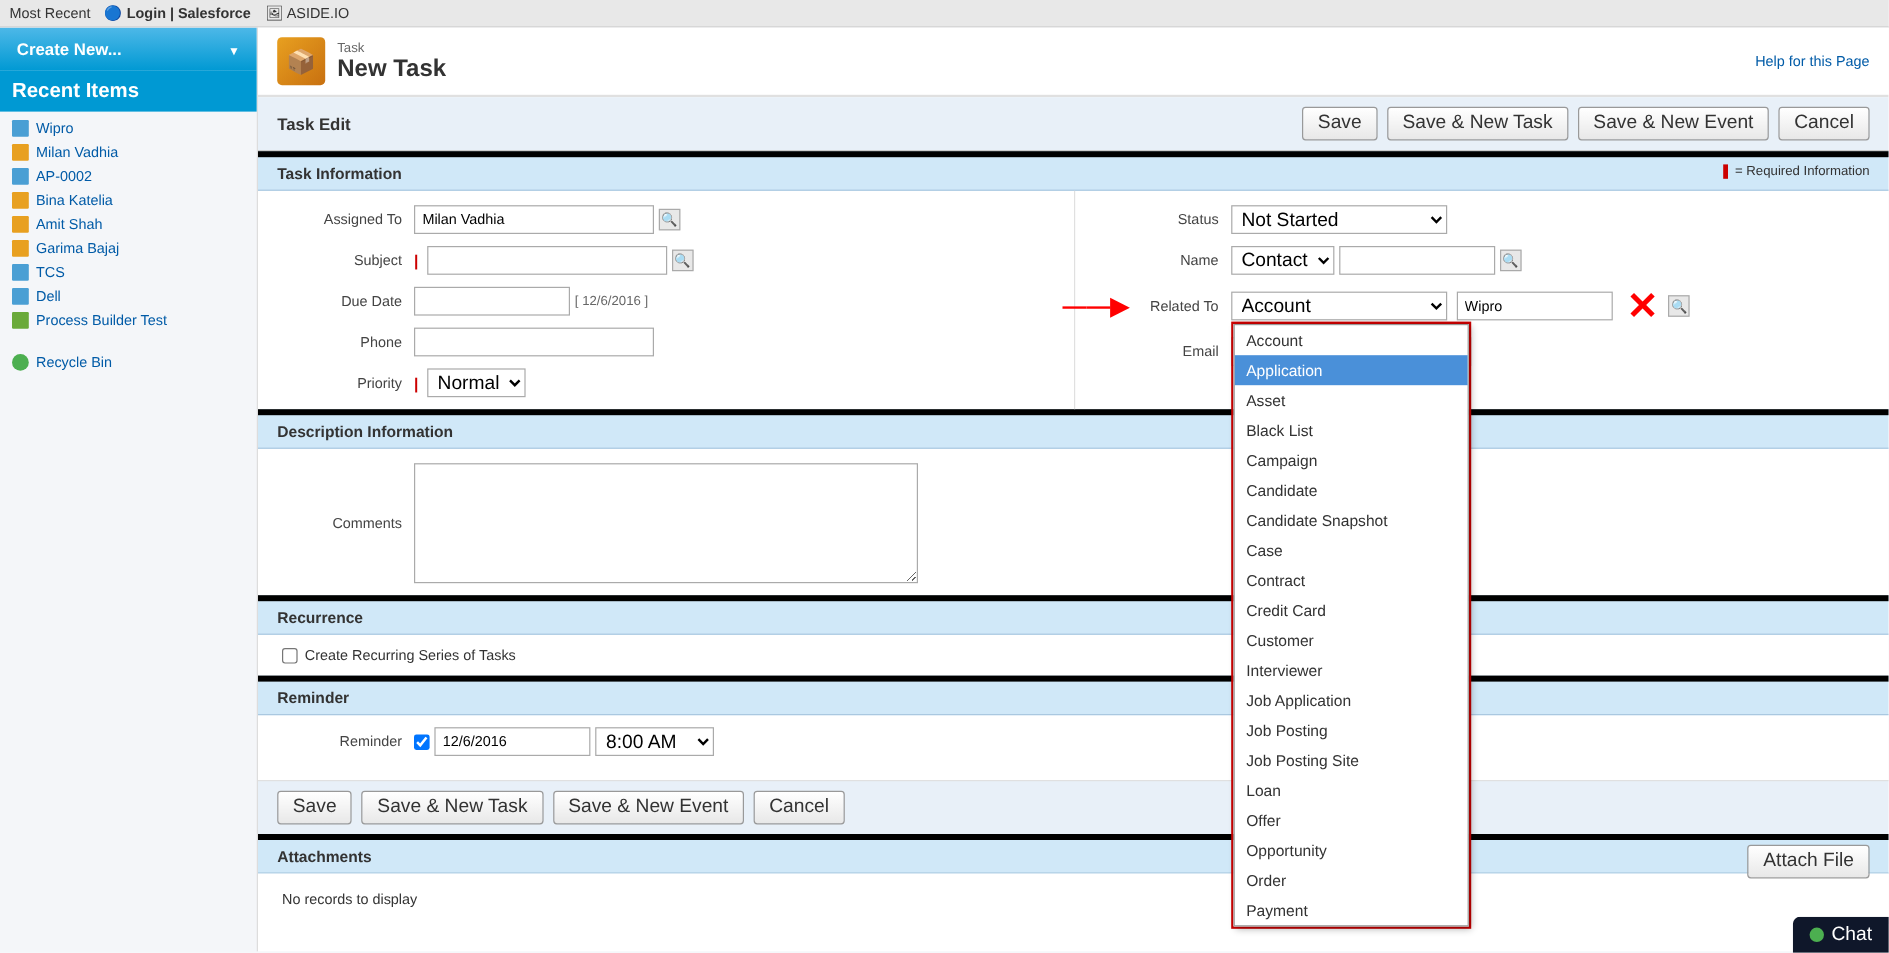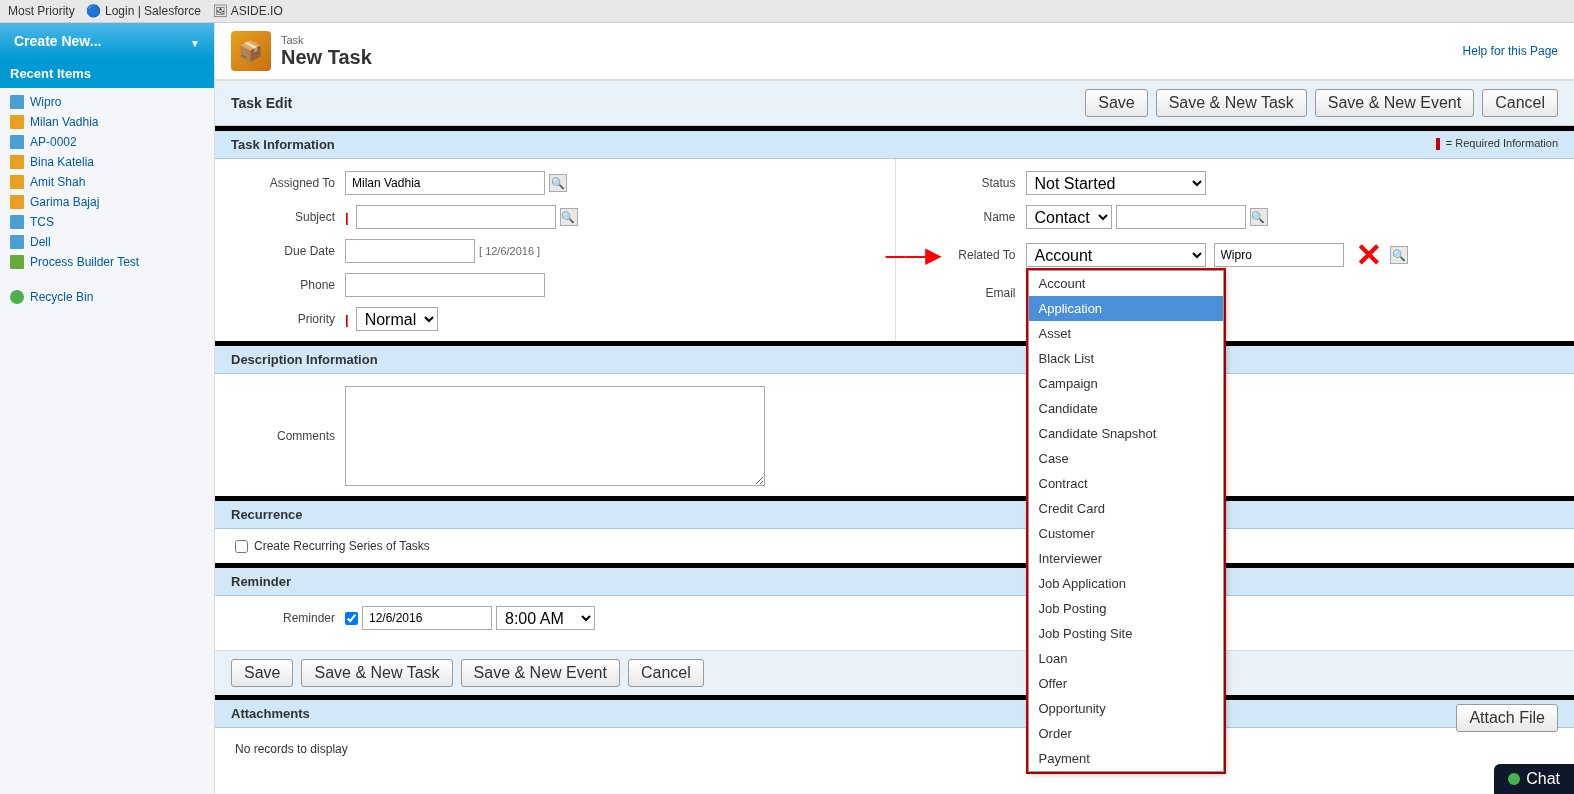--- a/index.html
+++ b/index.html
@@ -9,21 +9,21 @@
     .browser-bar {
       background: #e8e8e8;
       padding: 4px 8px;
       font-size: 12px;
       border-bottom: 1px solid #ccc;
       display: flex;
       align-items: center;
       gap: 12px;
     }
     .browser-bar span { color: #333; }
-    .browser-bar .sf-tag { color: #00a1e0; font-weight: normal; }
+    .browser-bar .sf-tag { color: #00a1e0; font-weight: bold; }
 
     
     .app-container { display: flex; height: calc(100vh - 24px); }
 
     
     .sidebar {
       width: 215px;
       background: #f4f6f9;
       border-right: 1px solid #ddd;
       flex-shrink: 0;
@@ -43,21 +43,21 @@
       display: flex;
       align-items: flex-end;
       justify-content: space-between;
     }
     .create-new-btn .arrow { font-size: 10px; }
 
     .recent-items-header {
       background: #0099d3;
       color: white;
       padding: 7px 10px;
-      font-size: 13px;
+      font-size: 17px;
       font-weight: bold;
     }
 
     .sidebar-list { list-style: none; padding: 4px 0; }
     .sidebar-list li {
       padding: 3px 10px;
       display: flex;
       align-items: center;
       gap: 6px;
       cursor: pointer;
@@ -246,21 +246,21 @@
     .field-label { text-align: right; padding-right: 10px; color: #444; font-size: 12px; width: 110px; flex-shrink: 0; }
     .field-value { display: flex; align-items: center; gap: 4px; flex: 1; }
 
     
     .page-wrapper { position: relative; }
   </style>
 </head>
 <body>
 
 <div class="browser-bar">
-  <span>Most Priority</span>
+  <span>Most Recent</span>
   <span class="sf-tag">🔵 <span>Login | Salesforce</span></span>
   <span>🖼 <span>ASIDE.IO</span></span>
 </div>
 
 <div class="app-container">
 
   <div class="sidebar">
     <button class="create-new-btn">
       <span>Create New...</span>
       <span class="arrow">▼</span>

